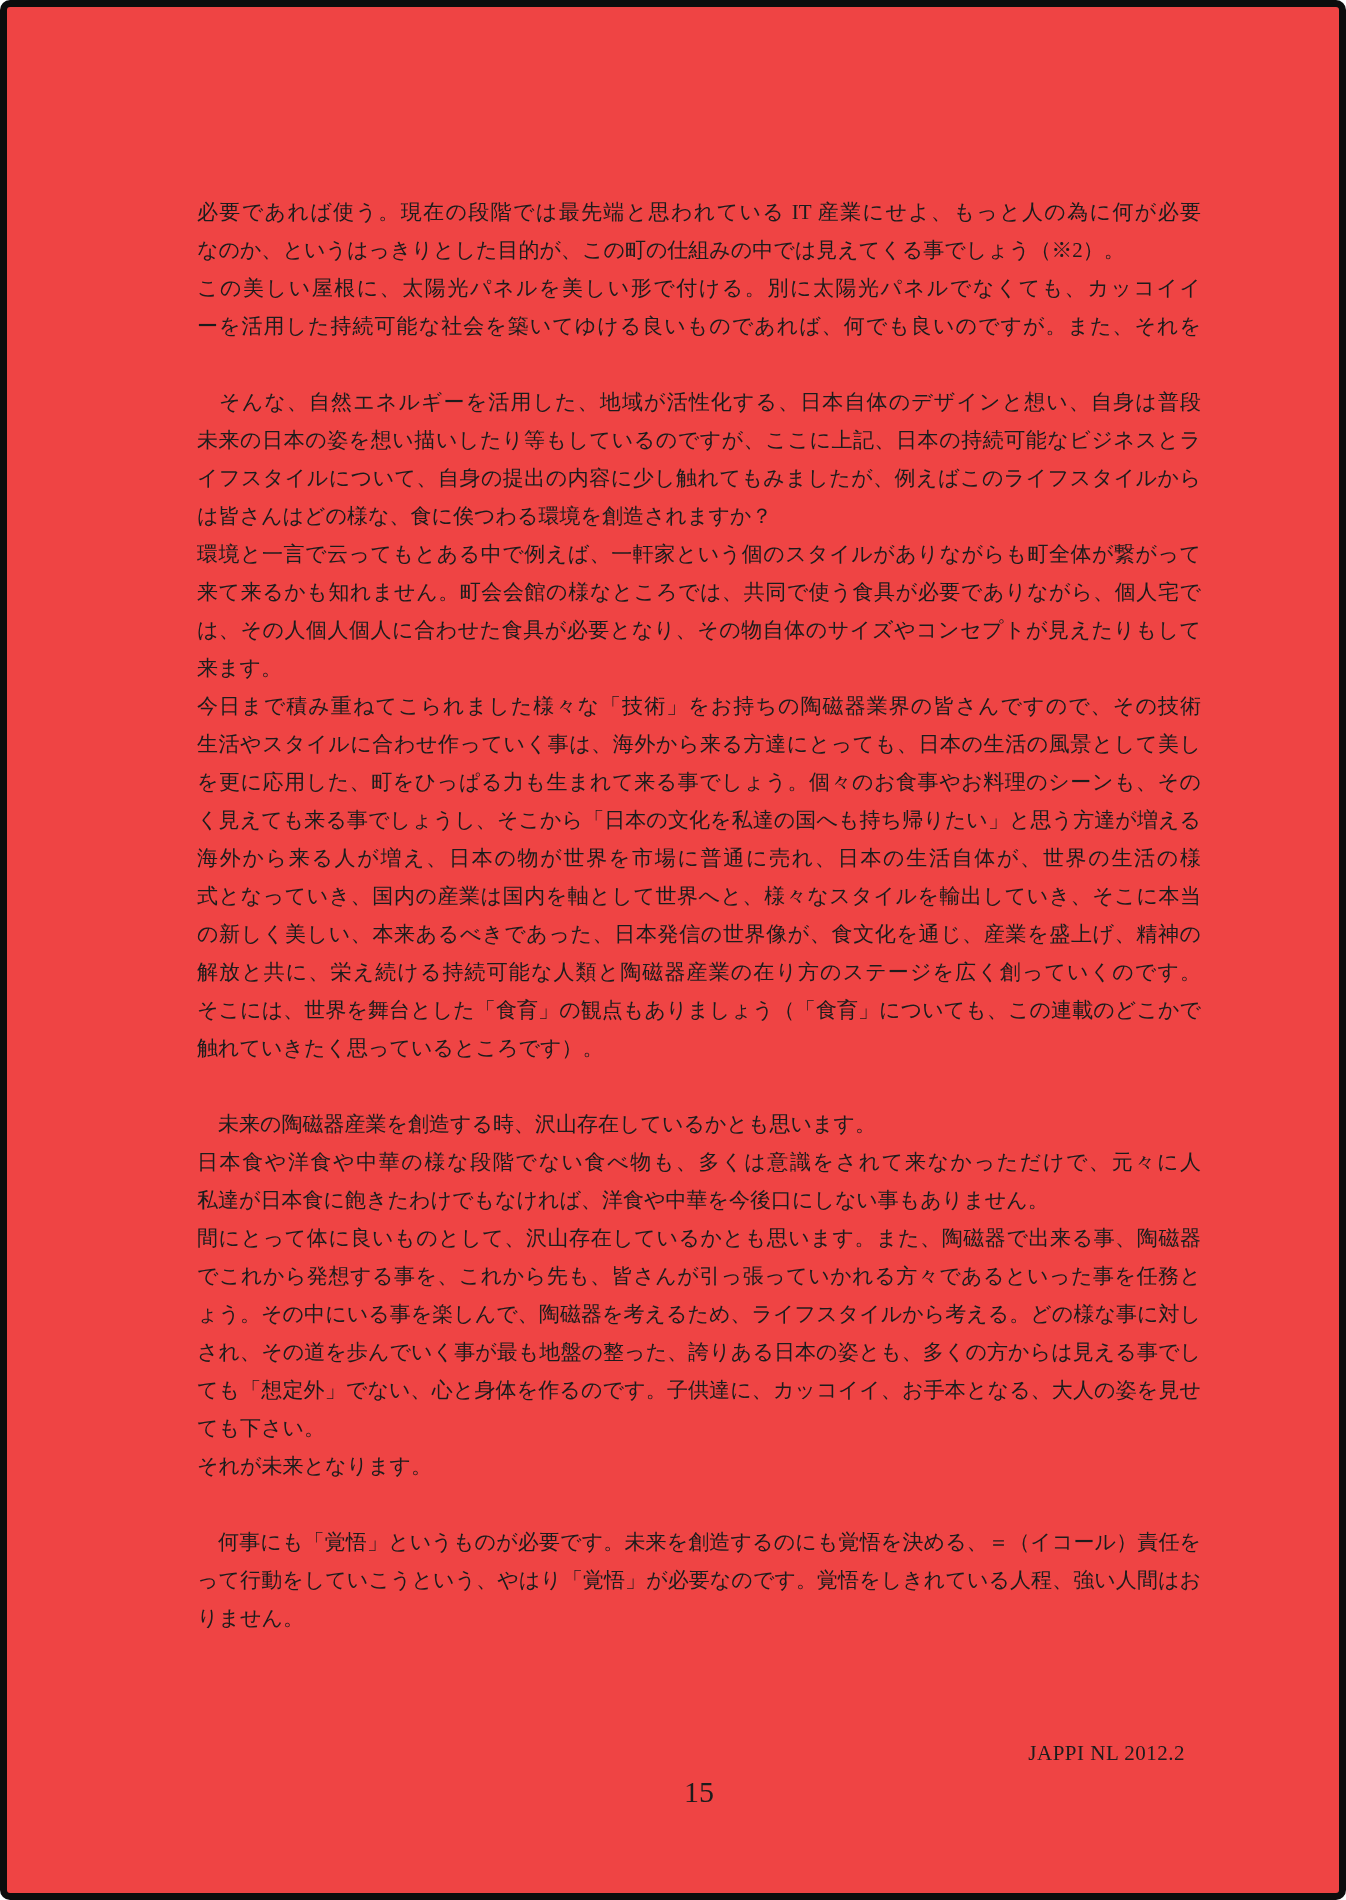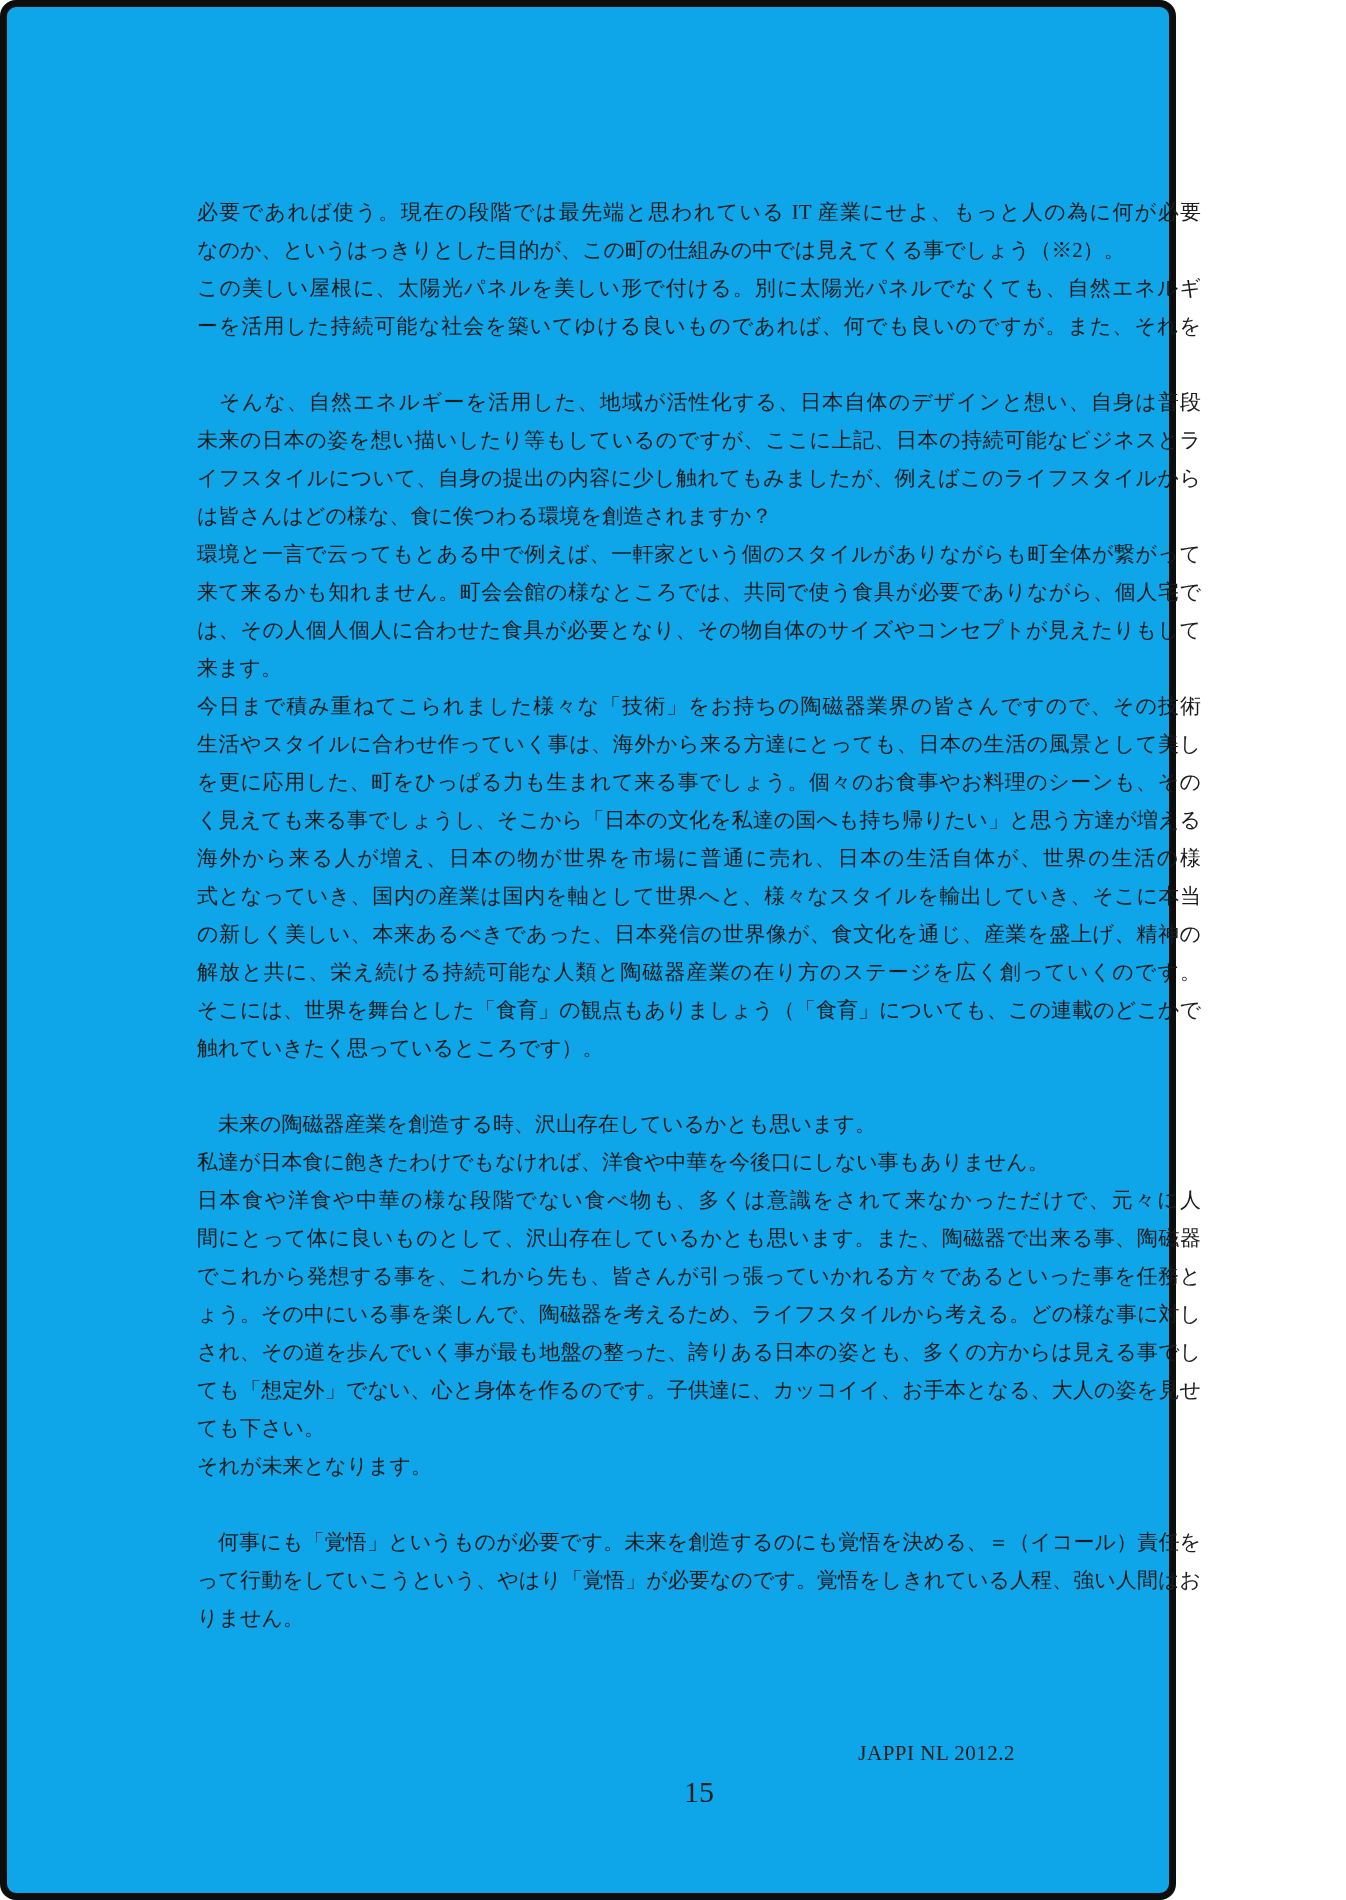--- a/index.html
+++ b/index.html
@@ -4,25 +4,25 @@
 <style>
   html, body { margin: 0; padding: 0; }
   body {
     width: 1346px; height: 1900px;
     background: #ffffff;
     font-family: "Liberation Serif", "DejaVu Serif", serif;
     position: relative;
   }
   .page {
     position: absolute; left: 0; top: 0;
-    width: 1176px; height: 1900px;
+    width: 1346px; height: 1900px;
     box-sizing: border-box;
-    background: #0ea5e9;
+    background: #ef4444;
     border: 7px solid #0d0d0d;
-    border-radius: 16px;
+    border-radius: 10px;
   }
   .content {
     position: absolute;
     left: 190px; top: 186px;
     width: 1004px;
     color: #1c1c1c;
     font-size: 21px;
   }
   .line {
     height: 38px;
@@ -51,21 +51,21 @@
     margin-top: 26px;
   }
 </style>
 </head>
 <body>
 
 <div class="page">
   <div class="content">
     <div class="line full">必要であれば使う。現在の段階では最先端と思われている IT 産業にせよ、もっと人の為に何が必要</div>
     <div class="line">なのか、というはっきりとした目的が、この町の仕組みの中では見えてくる事でしょう（※2）。</div>
-    <div class="line full">この美しい屋根に、太陽光パネルを美しい形で付ける。別に太陽光パネルでなくても、自然エネルギ</div>
+    <div class="line full">この美しい屋根に、太陽光パネルを美しい形で付ける。別に太陽光パネルでなくても、カッコイイ</div>
     <div class="line full">ーを活用した持続可能な社会を築いてゆける良いものであれば、何でも良いのですが。また、それを</div>
     <div class="line blank"></div>
     <div class="line full">　そんな、自然エネルギーを活用した、地域が活性化する、日本自体のデザインと想い、自身は普段</div>
     <div class="line full">未来の日本の姿を想い描いしたり等もしているのですが、ここに上記、日本の持続可能なビジネスとラ</div>
     <div class="line full">イフスタイルについて、自身の提出の内容に少し触れてもみましたが、例えばこのライフスタイルから</div>
     <div class="line">は皆さんはどの様な、食に俟つわる環境を創造されますか？</div>
     <div class="line full">環境と一言で云ってもとある中で例えば、一軒家という個のスタイルがありながらも町全体が繋がって</div>
     <div class="line full">来て来るかも知れません。町会会館の様なところでは、共同で使う食具が必要でありながら、個人宅で</div>
     <div class="line full">は、その人個人個人に合わせた食具が必要となり、その物自体のサイズやコンセプトが見えたりもして</div>
     <div class="line">来ます。</div>
@@ -74,22 +74,22 @@
     <div class="line full">を更に応用した、町をひっぱる力も生まれて来る事でしょう。個々のお食事やお料理のシーンも、その</div>
     <div class="line full">く見えても来る事でしょうし、そこから「日本の文化を私達の国へも持ち帰りたい」と思う方達が増えると、</div>
     <div class="line full">海外から来る人が増え、日本の物が世界を市場に普通に売れ、日本の生活自体が、世界の生活の様</div>
     <div class="line full">式となっていき、国内の産業は国内を軸として世界へと、様々なスタイルを輸出していき、そこに本当</div>
     <div class="line full">の新しく美しい、本来あるべきであった、日本発信の世界像が、食文化を通じ、産業を盛上げ、精神の</div>
     <div class="line full">解放と共に、栄え続ける持続可能な人類と陶磁器産業の在り方のステージを広く創っていくのです。</div>
     <div class="line full">そこには、世界を舞台とした「食育」の観点もありましょう（「食育」についても、この連載のどこかで深く</div>
     <div class="line">触れていきたく思っているところです）。</div>
     <div class="line blank"></div>
     <div class="line">　未来の陶磁器産業を創造する時、沢山存在しているかとも思います。</div>
+    <div class="line full">日本食や洋食や中華の様な段階でない食べ物も、多くは意識をされて来なかっただけで、元々に人</div>
     <div class="line">私達が日本食に飽きたわけでもなければ、洋食や中華を今後口にしない事もありません。</div>
-    <div class="line full">日本食や洋食や中華の様な段階でない食べ物も、多くは意識をされて来なかっただけで、元々に人</div>
     <div class="line full">間にとって体に良いものとして、沢山存在しているかとも思います。また、陶磁器で出来る事、陶磁器</div>
     <div class="line full">でこれから発想する事を、これから先も、皆さんが引っ張っていかれる方々であるといった事を任務と</div>
     <div class="line full">ょう。その中にいる事を楽しんで、陶磁器を考えるため、ライフスタイルから考える。どの様な事に対し</div>
     <div class="line full">され、その道を歩んでいく事が最も地盤の整った、誇りある日本の姿とも、多くの方からは見える事でし</div>
     <div class="line full">ても「想定外」でない、心と身体を作るのです。子供達に、カッコイイ、お手本となる、大人の姿を見せ</div>
     <div class="line">ても下さい。</div>
     <div class="line">それが未来となります。</div>
     <div class="line blank"></div>
     <div class="line full">　何事にも「覚悟」というものが必要です。未来を創造するのにも覚悟を決める、＝（イコール）責任を持</div>
     <div class="line full">って行動をしていこうという、やはり「覚悟」が必要なのです。覚悟をしきれている人程、強い人間はお</div>

